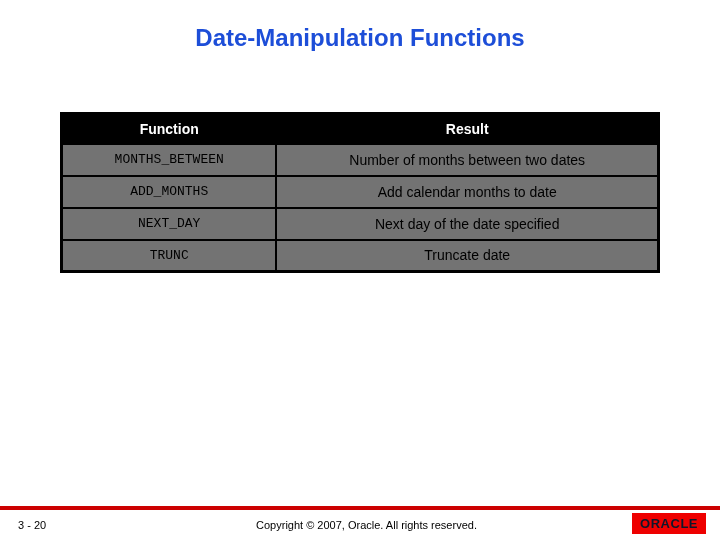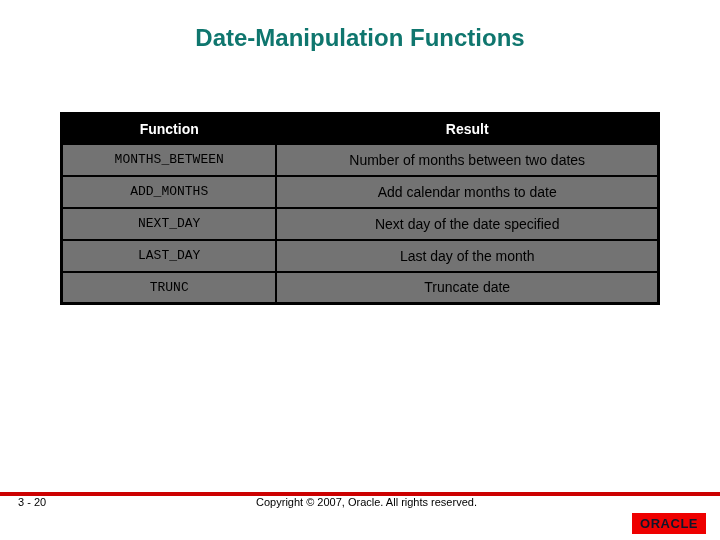--- a/index.html
+++ b/index.html
@@ -8,21 +8,21 @@
     height: 540px;
     background: #ffffff;
     font-family: Arial, Helvetica, sans-serif;
     position: relative;
     overflow: hidden;
   }
   .title {
     text-align: center;
     font-size: 24px;
     font-weight: bold;
-    color: #0f766e;
+    color: #1d4ed8;
     padding-top: 24px;
   }
   .table-wrap {
     margin: 60px 60px 0 60px;
   }
   table {
     width: 100%;
     border-collapse: collapse;
     border: 3px solid #000;
   }
@@ -50,24 +50,24 @@
     width: 36%;
   }
   tbody td.result {
     font-family: Arial, Helvetica, sans-serif;
   }
   .footer {
     position: absolute;
     bottom: 0;
     left: 0;
     right: 0;
-    height: 48px;
+    height: 34px;
     border-top: 4px solid #c00;
     display: flex;
-    align-items: flex-start;
+    align-items: center;
     font-size: 11px;
     color: #000;
     padding-left: 13px;
   }
   .page-num {
     position: absolute;
     left: 18px;
   }
   .copyright {
     width: 100%;
@@ -106,24 +106,20 @@
       </tr>
       <tr>
         <td class="func">ADD_MONTHS</td>
         <td class="result">Add calendar months to date</td>
       </tr>
       <tr>
         <td class="func">NEXT_DAY</td>
         <td class="result">Next day of the date specified</td>
       </tr>
       <tr>
-        <td class="func">LAST_DAY</td>
-        <td class="result">Last day of the month</td>
-      </tr>
-      <tr>
         <td class="func">TRUNC</td>
         <td class="result">Truncate date</td>
       </tr>
     </tbody>
   </table>
 </div>
 
 <div class="footer">
   <span class="page-num">3 - 20</span>
   <span class="copyright">Copyright © 2007, Oracle. All rights reserved.</span>

